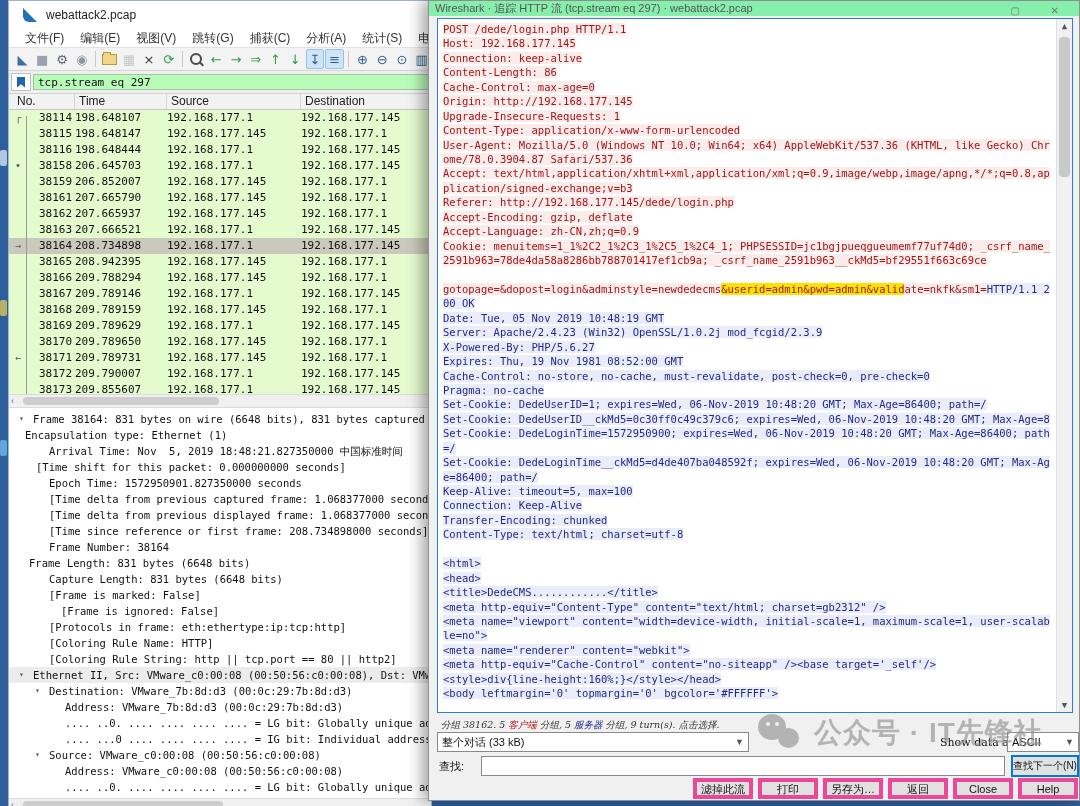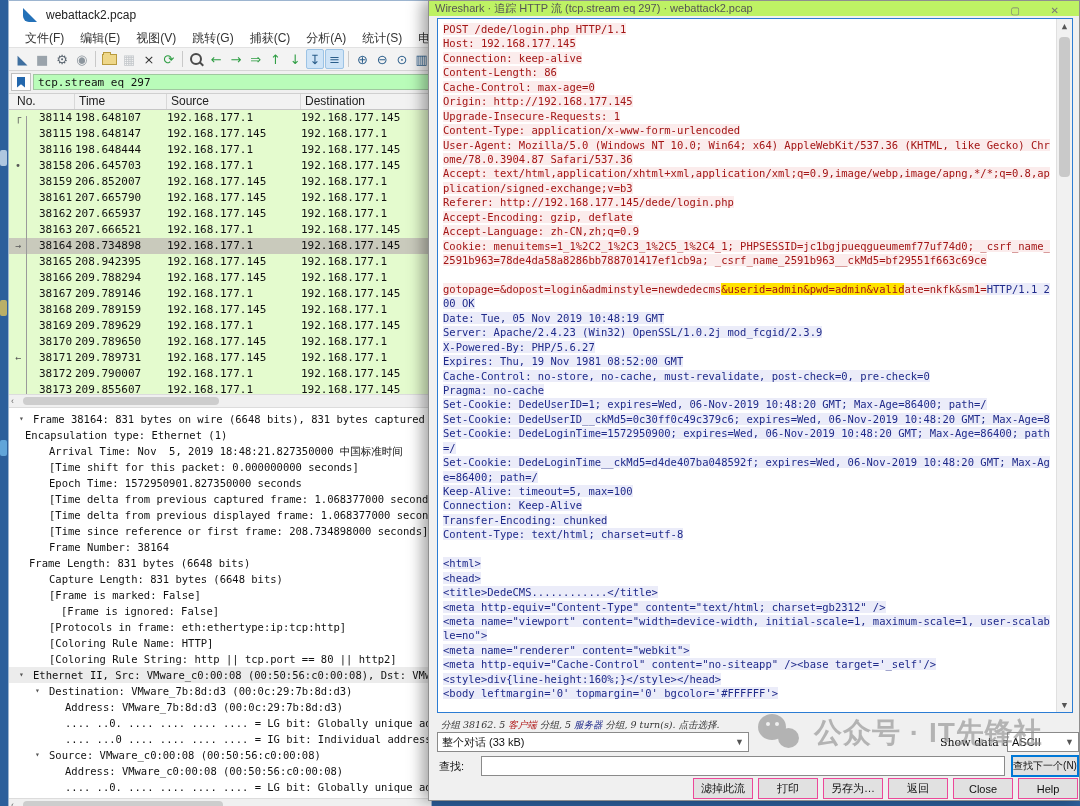--- a/index.html
+++ b/index.html
@@ -48,21 +48,21 @@
   .hscroll .thumb{position:absolute;top:2px;height:8px;background:#cdcdcd;border-radius:4px;}
   
   #details{height:387px;background:#ffffff;overflow:hidden;font-family:"DejaVu Sans Mono",monospace;
            font-size:10.5px;color:#111;padding-top:3px;}
   .dline{height:16px;line-height:16px;white-space:pre;position:relative;}
   .dline.gray{background:#ececec;}
   .darrow{position:absolute;font-size:8px;color:#555;top:0;}
   
   #win-dialog{position:absolute;left:428px;top:0;width:652px;height:801px;background:#f0f0f0;
               border:1px solid #8f8f8f;box-sizing:border-box;box-shadow:-6px 0 14px rgba(0,0,0,.35);overflow:hidden;}
-  .dlg-title{height:15px;background:#bef264;font-size:11px;color:#555;display:flex;align-items:flex-end;padding:0 6px;overflow:hidden;}
+  .dlg-title{height:15px;background:#86efac;font-size:11px;color:#555;display:flex;align-items:flex-end;padding:0 6px;overflow:hidden;}
   .dlg-title .t{flex:1;margin-top:-6px;white-space:nowrap;overflow:hidden;}
   .dlg-ctl{color:#777;font-size:10px;letter-spacing:14px;margin-top:-6px;}
   #stream{position:absolute;left:8px;top:17px;width:636px;height:695px;background:#fff;border:1px solid #2b7cd3;
           box-sizing:border-box;overflow:hidden;font-family:"DejaVu Sans Mono",monospace;font-size:10.5px;
           line-height:14.45px;padding:3px 0 0 5px;}
   .sline{white-space:pre;height:14.45px;}
   .seg-c{color:#a31515;background:#fbecec;}
   .seg-s{color:#1f2a8a;background:#ebecf9;}
   .seg-h{color:#a31515;background:#ffe300;}
   .vscroll{position:absolute;right:0;top:0;bottom:0;width:15px;background:#f1f1f1;border-left:1px solid #e0e0e0;}
@@ -76,21 +76,21 @@
   .chev{color:#555;font-size:9px;}
   #combo-conv{position:absolute;left:8px;top:731px;width:312px;}
   #sda-label{position:absolute;left:511px;top:735px;font-size:11px;color:#111;font-family:"DejaVu Serif",serif;}
   #combo-ascii{position:absolute;left:578px;top:731px;width:72px;}
   #find-label{position:absolute;left:10px;top:758px;font-size:11px;color:#111;}
   #find-input{position:absolute;left:52px;top:755px;width:524px;height:20px;border:1px solid #8a8a8a;box-sizing:border-box;
               font-size:11px;padding:0 4px;outline:none;background:#fff;}
   #btn-findnext{position:absolute;left:582px;top:754px;width:68px;height:22px;background:#e1e1e1;border:2px solid #0078d7;
                 font-size:10px;color:#111;padding:0;box-sizing:border-box;overflow:hidden;white-space:nowrap;}
   #dlg-buttons{position:absolute;left:264px;top:777px;width:400px;display:flex;gap:5px;}
-  .dbtn{width:60px;height:21px;background:#e1e1e1;border:1px solid #ec4899;font-size:11px;color:#111;
+  .dbtn{width:60px;height:21px;background:#e1e1e1;border:4px solid #ec4899;font-size:11px;color:#111;
         box-sizing:border-box;white-space:nowrap;overflow:hidden;padding:0;}
   
   #watermark{position:absolute;left:758px;top:712px;display:flex;align-items:center;gap:10px;z-index:60;
              color:#8f8f8f;opacity:.62;font-size:28px;font-weight:bold;letter-spacing:1px;pointer-events:none;white-space:nowrap;}
   .wm-icon{width:46px;height:42px;position:relative;display:inline-block;}
   .wm-icon .b1{position:absolute;left:0;top:2px;width:28px;height:26px;border-radius:50%;background:#8f8f8f;}
   .wm-icon .b2{position:absolute;left:20px;top:16px;width:21px;height:20px;border-radius:50%;background:#8f8f8f;}
   .wm-icon .e{position:absolute;width:4px;height:4px;border-radius:50%;background:#f0f0f0;}
 </style>
 </head>
@@ -308,21 +308,21 @@
       </div>
     </div>
   <div class="hscroll">
     <span class="larrow">‹</span>
     <div class="thumb" style="left:14px;width:196px;"></div>
   </div>
   <div id="details">
       <div class="dline" style="padding-left: 24px;"><span class="darrow" style="left: 10px;">▾</span>Frame 38164: 831 bytes on wire (6648 bits), 831 bytes captured</div>
       <div class="dline" style="padding-left: 16px;">Encapsulation type: Ethernet (1)</div>
       <div class="dline" style="padding-left: 40px;">Arrival Time: Nov  5, 2019 18:48:21.827350000 中国标准时间</div>
-      <div class="dline" style="padding-left: 40px;">[Time shift for this packet: 0.000000000 seconds]</div>
+      <div class="dline" style="padding-left: 27px;">[Time shift for this packet: 0.000000000 seconds]</div>
       <div class="dline" style="padding-left: 40px;">Epoch Time: 1572950901.827350000 seconds</div>
       <div class="dline" style="padding-left: 40px;">[Time delta from previous captured frame: 1.068377000 seconds]</div>
       <div class="dline" style="padding-left: 40px;">[Time delta from previous displayed frame: 1.068377000 second</div>
       <div class="dline" style="padding-left: 40px;">[Time since reference or first frame: 208.734898000 seconds]</div>
       <div class="dline" style="padding-left: 40px;">Frame Number: 38164</div>
       <div class="dline" style="padding-left: 20px;">Frame Length: 831 bytes (6648 bits)</div>
       <div class="dline" style="padding-left: 40px;">Capture Length: 831 bytes (6648 bits)</div>
       <div class="dline" style="padding-left: 40px;">[Frame is marked: False]</div>
       <div class="dline" style="padding-left: 52px;">[Frame is ignored: False]</div>
       <div class="dline" style="padding-left: 40px;">[Protocols in frame: eth:ethertype:ip:tcp:http]</div>

